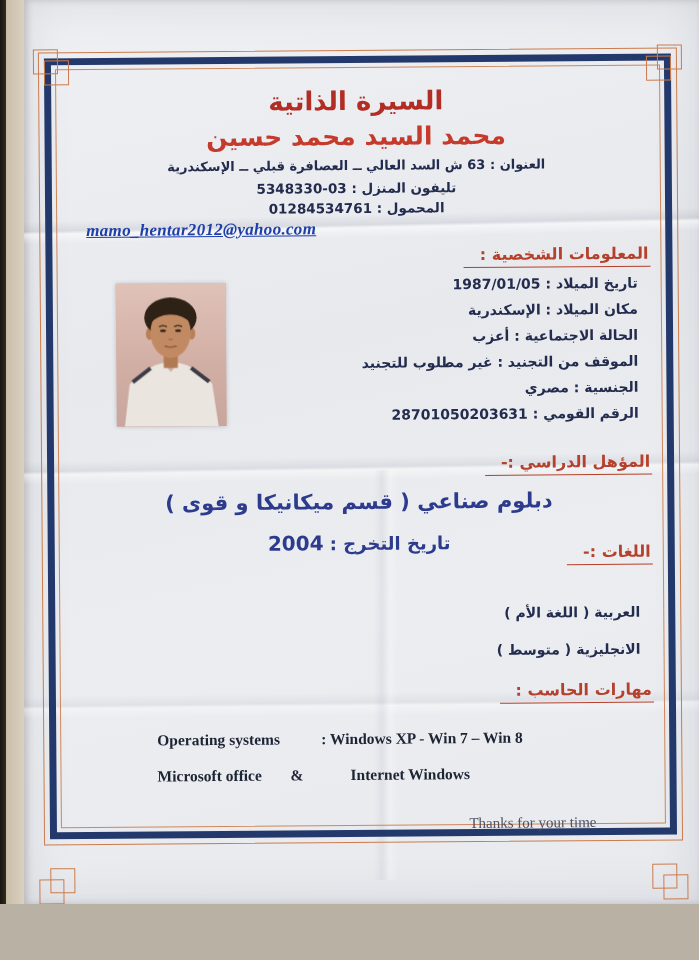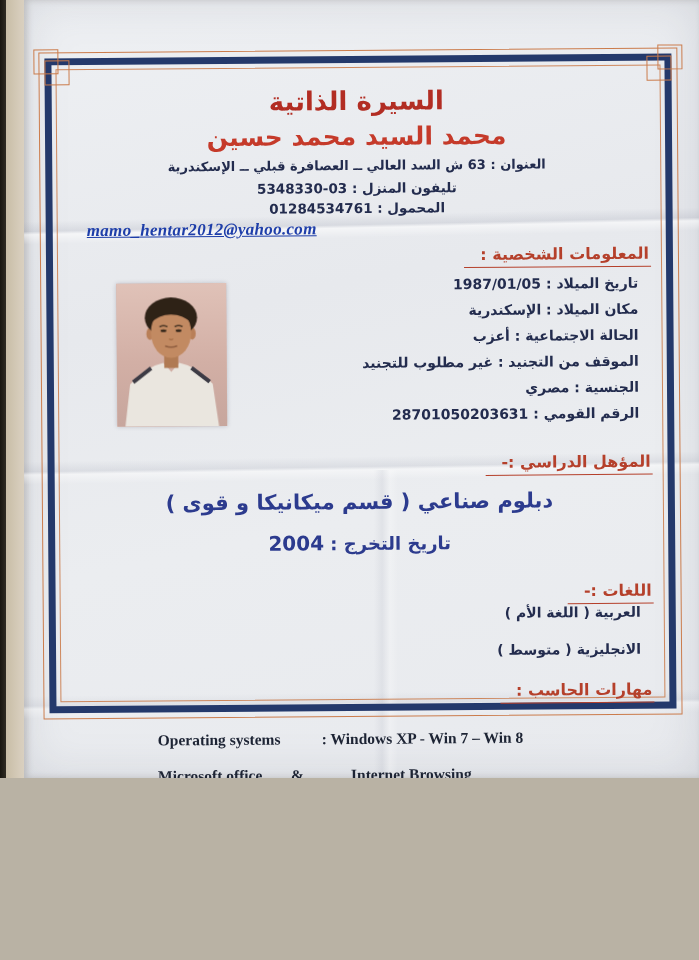--- a/index.html
+++ b/index.html
@@ -1,17 +1,17 @@
 <!DOCTYPE html>
 <html style="--navy: #24396b; --orange: #cb7c4c; --title_red: #b22d23; --name_red: #c53a2a; --heading_red: #b5402b; --ink: #232c4e; --blue: #2c3b8e; --email_blue: #1e3ea9; --skills_ink: #1d2434; --thanks_ink: #4c5163;"><head>
 <meta charset="utf-8">
 <style>
   html,body{margin:0;padding:0;background:#b9b2a4;}
   .stage{
-    position:relative; width:699px; height:778px; overflow:hidden;
+    position:relative; width:699px; height:904px; overflow:hidden;
     background:#fdba74;
     font-family:"DejaVu Sans", sans-serif;
   }
   .edge-dark{position:absolute;left:0;top:0;width:8px;height:100%;
     background:linear-gradient(90deg,#17150f,#2e2a22 70%,rgba(46,42,34,0));}
   .edge-bed{position:absolute;left:6px;top:0;width:24px;height:100%;
     background:linear-gradient(90deg,#c8bda6,#d7cdbc 60%,#ddd5c6);}
   .paper{
     position:absolute; left:24px; top:0; right:0; bottom:0;
     background:linear-gradient(168deg,#eef0f3 0%,#e7e9ed 38%,#ebedf0 64%,#e8eaee 100%);
@@ -49,21 +49,21 @@
   .mobile {top:200px;font-size:13.5px;font-weight:bold;color:var(--ink,#232c4e);}
 
   .email{position:absolute;left:88px;top:219px;
     font-family:"Liberation Serif",serif;font-style:italic;font-weight:bold;
     font-size:17px;color:var(--email_blue,#1e3ea9);text-decoration:underline;letter-spacing:.3px;}
 
   .sec{position:absolute;right:47px;direction:rtl;font-size:16px;font-weight:bold;
     color:var(--heading_red,#b5402b);border-bottom:1.6px solid currentColor;padding:0 2px 3px 16px;}
   .sec-personal {top:246px;}
   .sec-education{top:454px;}
-  .sec-languages{top:583px;}
+  .sec-languages{top:544px;}
   .sec-skills   {top:682px;}
 
   .pinfo{position:absolute;top:272px;right:60px;direction:rtl;text-align:right;
     color:var(--ink,#232c4e);font-size:14px;font-weight:bold;}
   .pinfo div{height:26px;line-height:26px;}
 
   .photo{position:absolute;left:117px;top:282px;width:110px;height:143px;
     box-shadow:0 0 4px rgba(60,60,80,.25);background:#d7b6ac;}
   .photo svg{display:block;width:100%;height:100%;}
 
@@ -189,19 +189,19 @@
 
     <div class="sec sec-skills">مهارات الحاسب :</div>
 
     <div class="skline sk1">
       <span class="sk-label1">Operating systems</span>
       <span>: Windows XP - Win 7 – Win 8</span>
     </div>
     <div class="skline sk2">
       <span class="sk-label2">Microsoft office</span>
       <span>&amp;</span>
-      <span class="sk-internet">Internet Browsing</span>
+      <span class="sk-internet">Internet Windows</span>
     </div>
 
     <div class="thanks">Thanks for your time</div>
 
   </div>
 </div>
 
 </body></html>

